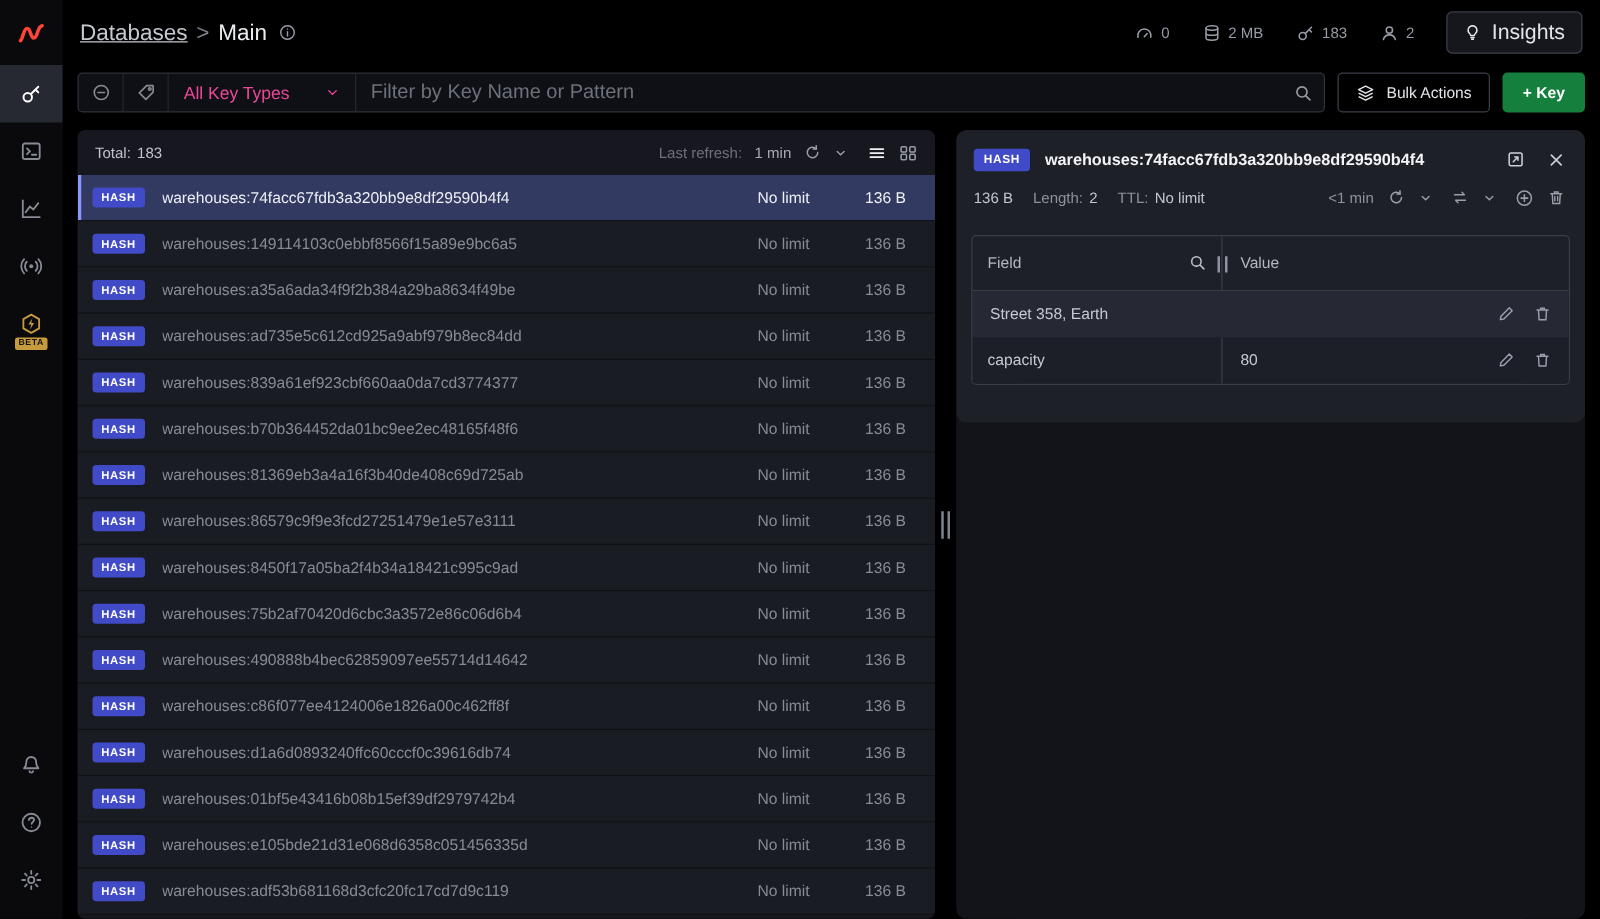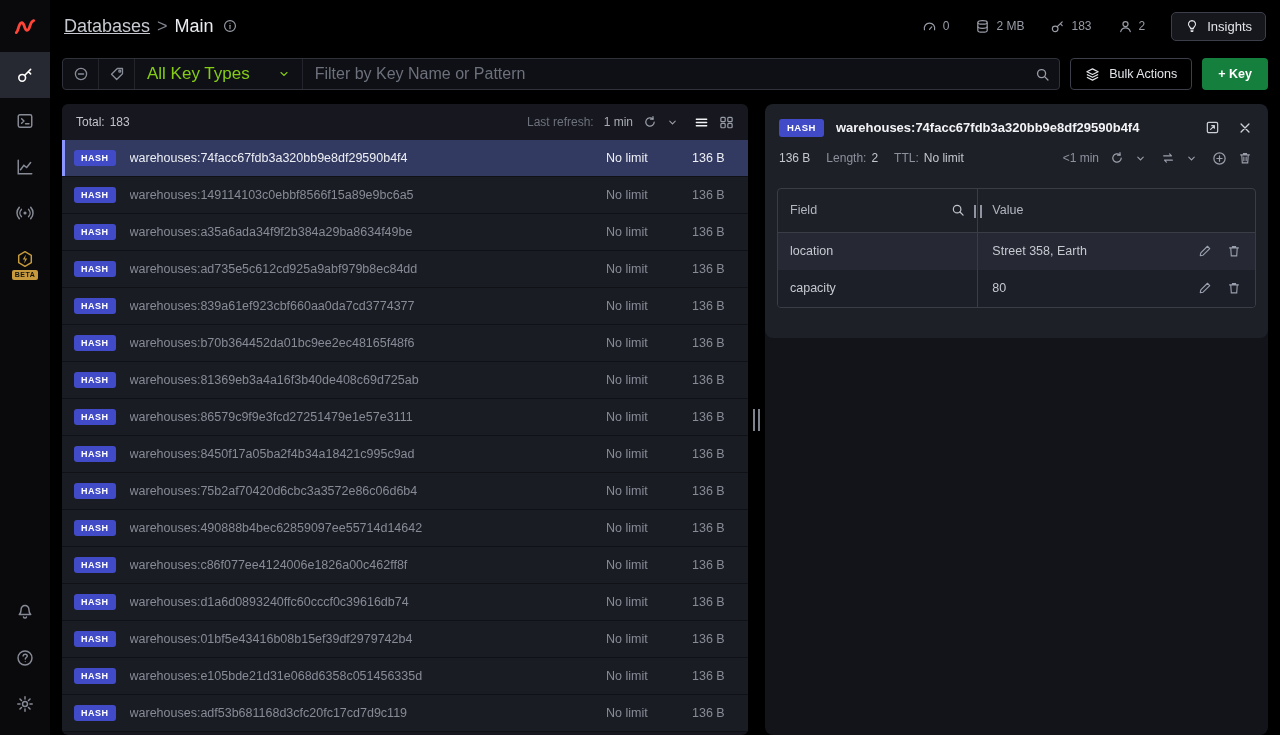--- a/index.html
+++ b/index.html
@@ -22,32 +22,32 @@
   
   .header{position:absolute;left:50px;top:0;width:1230px;height:52px;
     display:flex;align-items:center;padding:0 14px}
   .breadcrumb{display:flex;align-items:center;gap:7px;font-size:18px}
   .crumb-link{color:#c6c9d0;text-decoration:underline;cursor:pointer}
   .crumb-sep{color:#80848f}
   .crumb-current{color:#ebedf1}
   .header-right{margin-left:auto;display:flex;align-items:center;gap:26px;color:#989ca7;font-size:12px}
   .stat{display:flex;align-items:center;gap:6px}
   .insights-btn{display:flex;align-items:center;gap:8px;border:1px solid #3c3f4a;border-radius:5px;
-    background:#16171d;color:#e2e4e9;font-size:13px;padding:6px 13px;cursor:pointer}
+    background:#16171d;color:#e2e4e9;font-size:17px;padding:6px 13px;cursor:pointer}
 
   
   .filterbar{position:absolute;left:62px;top:58px;width:1206px;height:32px;
     display:flex;align-items:center;gap:10px}
   .filter-group{flex:1;display:flex;align-items:center;height:32px;border:1px solid #2f313b;
     background:#0f1015;border-radius:4px;overflow:hidden}
   .icon-btn{width:36px;height:100%;display:flex;align-items:center;justify-content:center;
     color:#878b96;border-right:1px solid #222automatically3}
   .icon-btn{border-right:1px solid #23242c;cursor:pointer}
-  .keytype-select{display:flex;align-items:center;gap:28px;padding:0 12px;color:#84cc16;
-    font-size:17px;border-right:1px solid #23242c;height:100%;cursor:pointer}
+  .keytype-select{display:flex;align-items:center;gap:28px;padding:0 12px;color:#ec4899;
+    font-size:14px;border-right:1px solid #23242c;height:100%;cursor:pointer}
   .filter-input{flex:1;background:transparent;border:none;outline:none;color:#4d7c0f;
     font-size:16px;padding:0 12px;font-family:Liberation Sans, sans-serif}
   .filter-input::placeholder{color:#6d717c}
   .search-btn{width:34px;height:100%;display:flex;align-items:center;justify-content:center;
     color:#989ca7;cursor:pointer}
   .bulk-btn{height:32px;display:flex;align-items:center;gap:9px;border:1px solid #3c3f4a;
     border-radius:4px;padding:0 14px;color:#e2e4e9;font-size:12.5px;background:transparent;cursor:pointer}
   .addkey-btn{height:32px;border-radius:4px;background:#15803d;color:#fff;font-size:12.5px;
     font-weight:600;padding:0 16px;display:flex;align-items:center;border:none;cursor:pointer}
 
@@ -514,21 +514,20 @@
                 <path d="M10.3 10.3 13.8 13.8"></path>
             </svg>
           </span>
         </div>
         <div class="ft-col-value">
           <span>Value</span>
         </div>
       </div>
       <div>
           <div class="ft-row">
-    <div class="ft-col-field">location</div>
     <div class="ft-col-value">
       <span>Street 358, Earth</span>
       <span class="row-actions">
         <span class="icon">
           <svg width="14" height="14" viewBox="0 0 16 16" fill="none" stroke="currentColor" stroke-width="1.3" stroke-linejoin="round">
             <path d="M10.8 2.6l2.6 2.6L5.8 12.8l-3.2.6.6-3.2z"></path>
           </svg>
         </span>
         <span class="icon">
           <svg width="14" height="14" viewBox="0 0 16 16" fill="none" stroke="currentColor" stroke-width="1.3" stroke-linecap="round">

